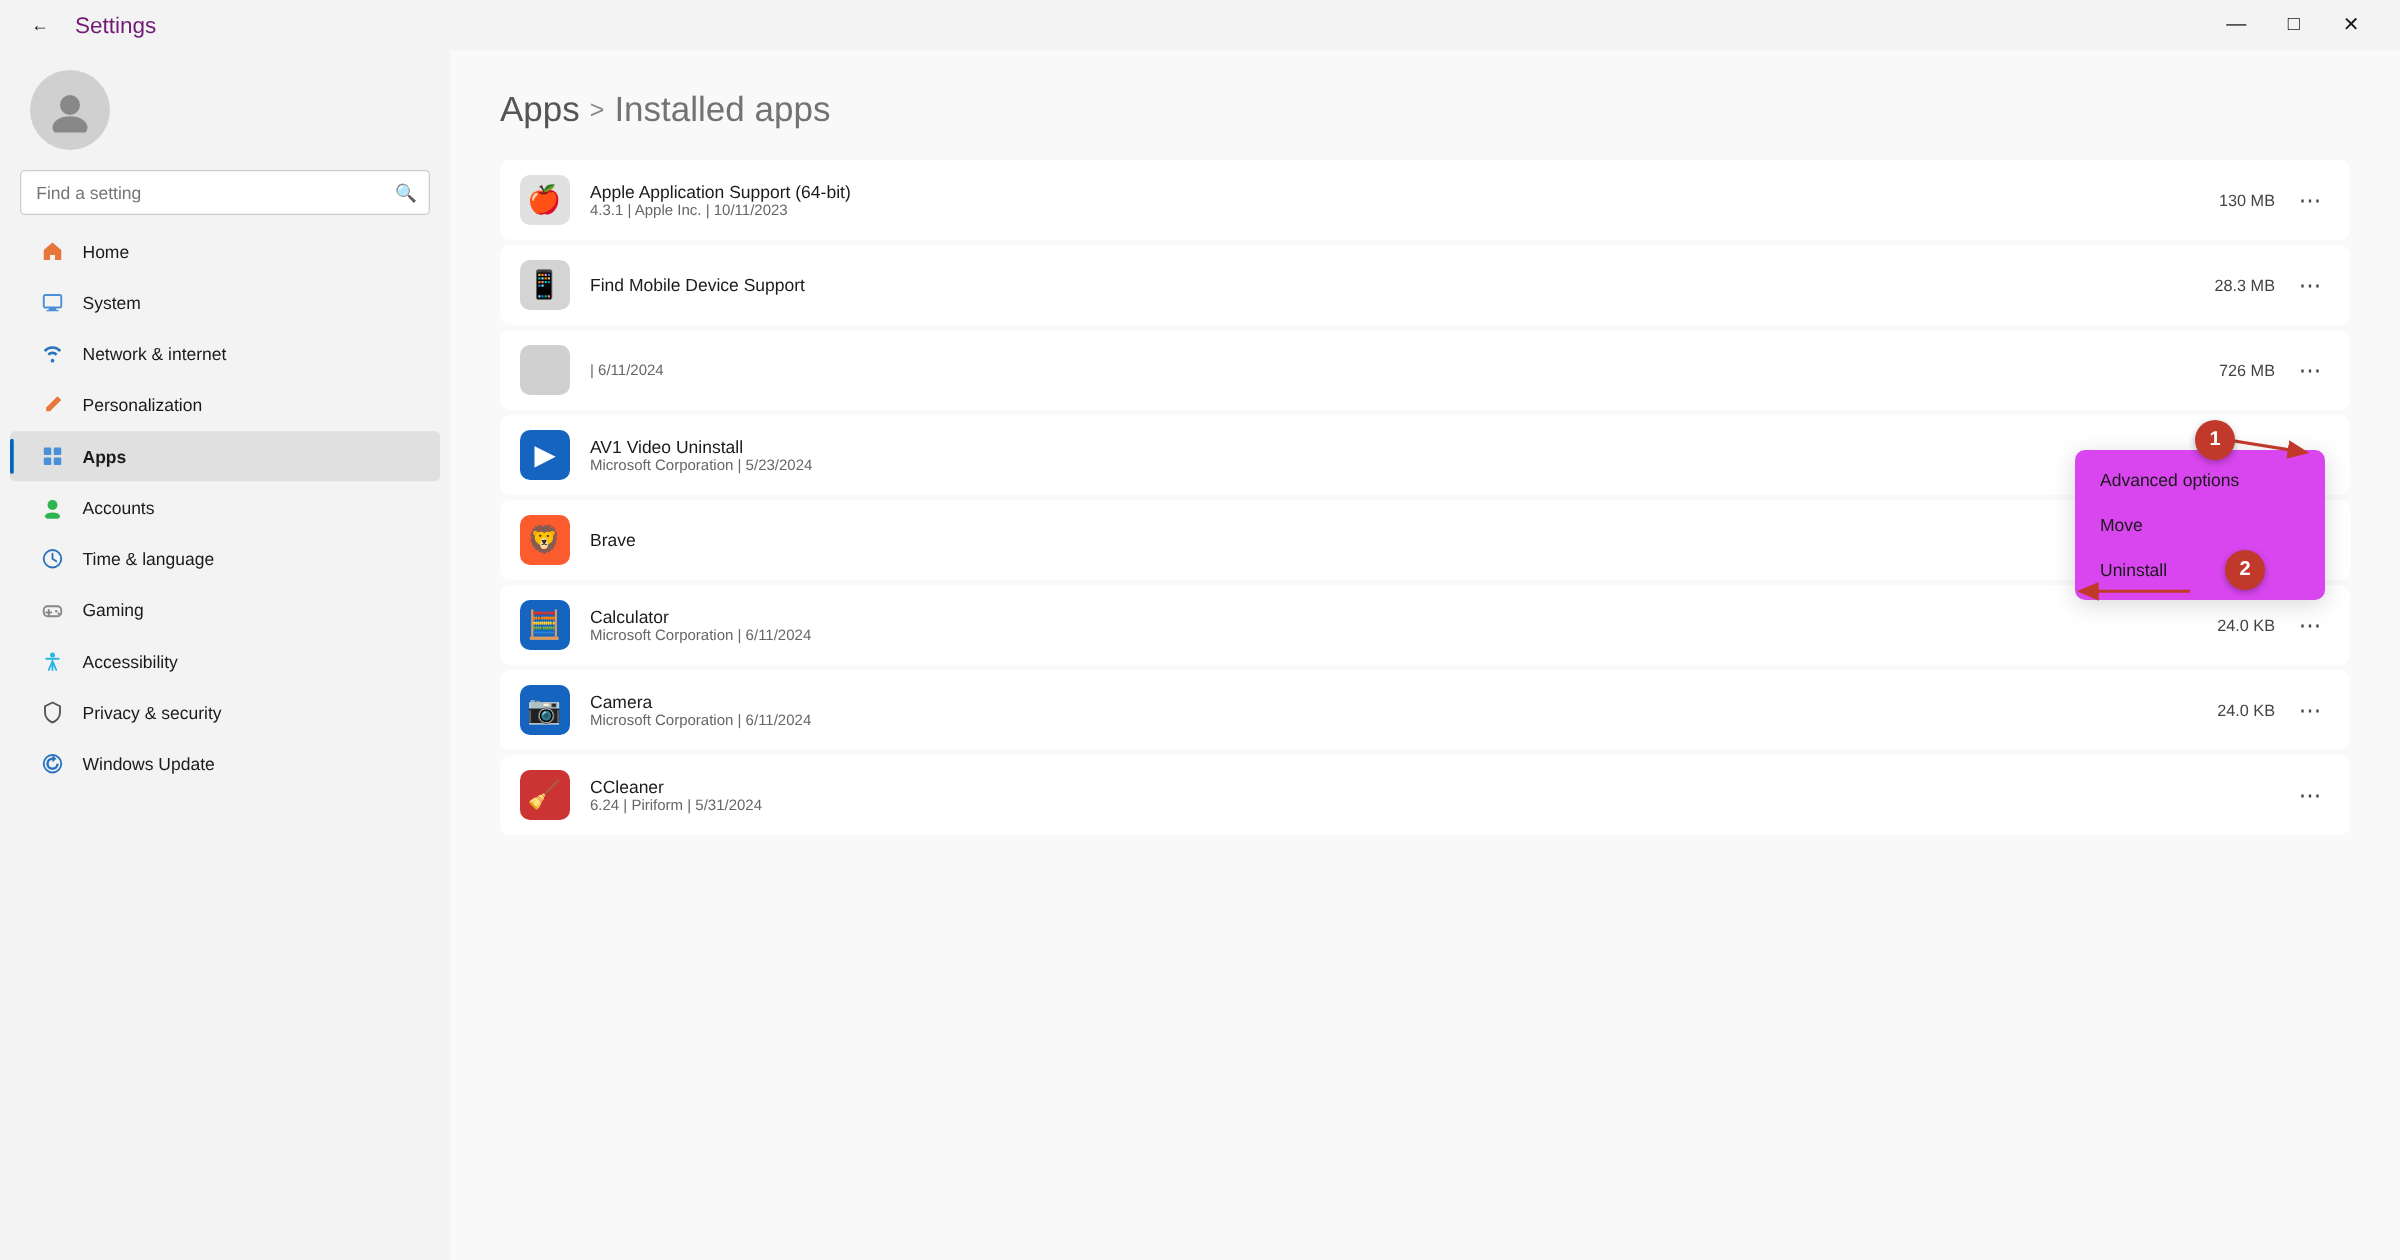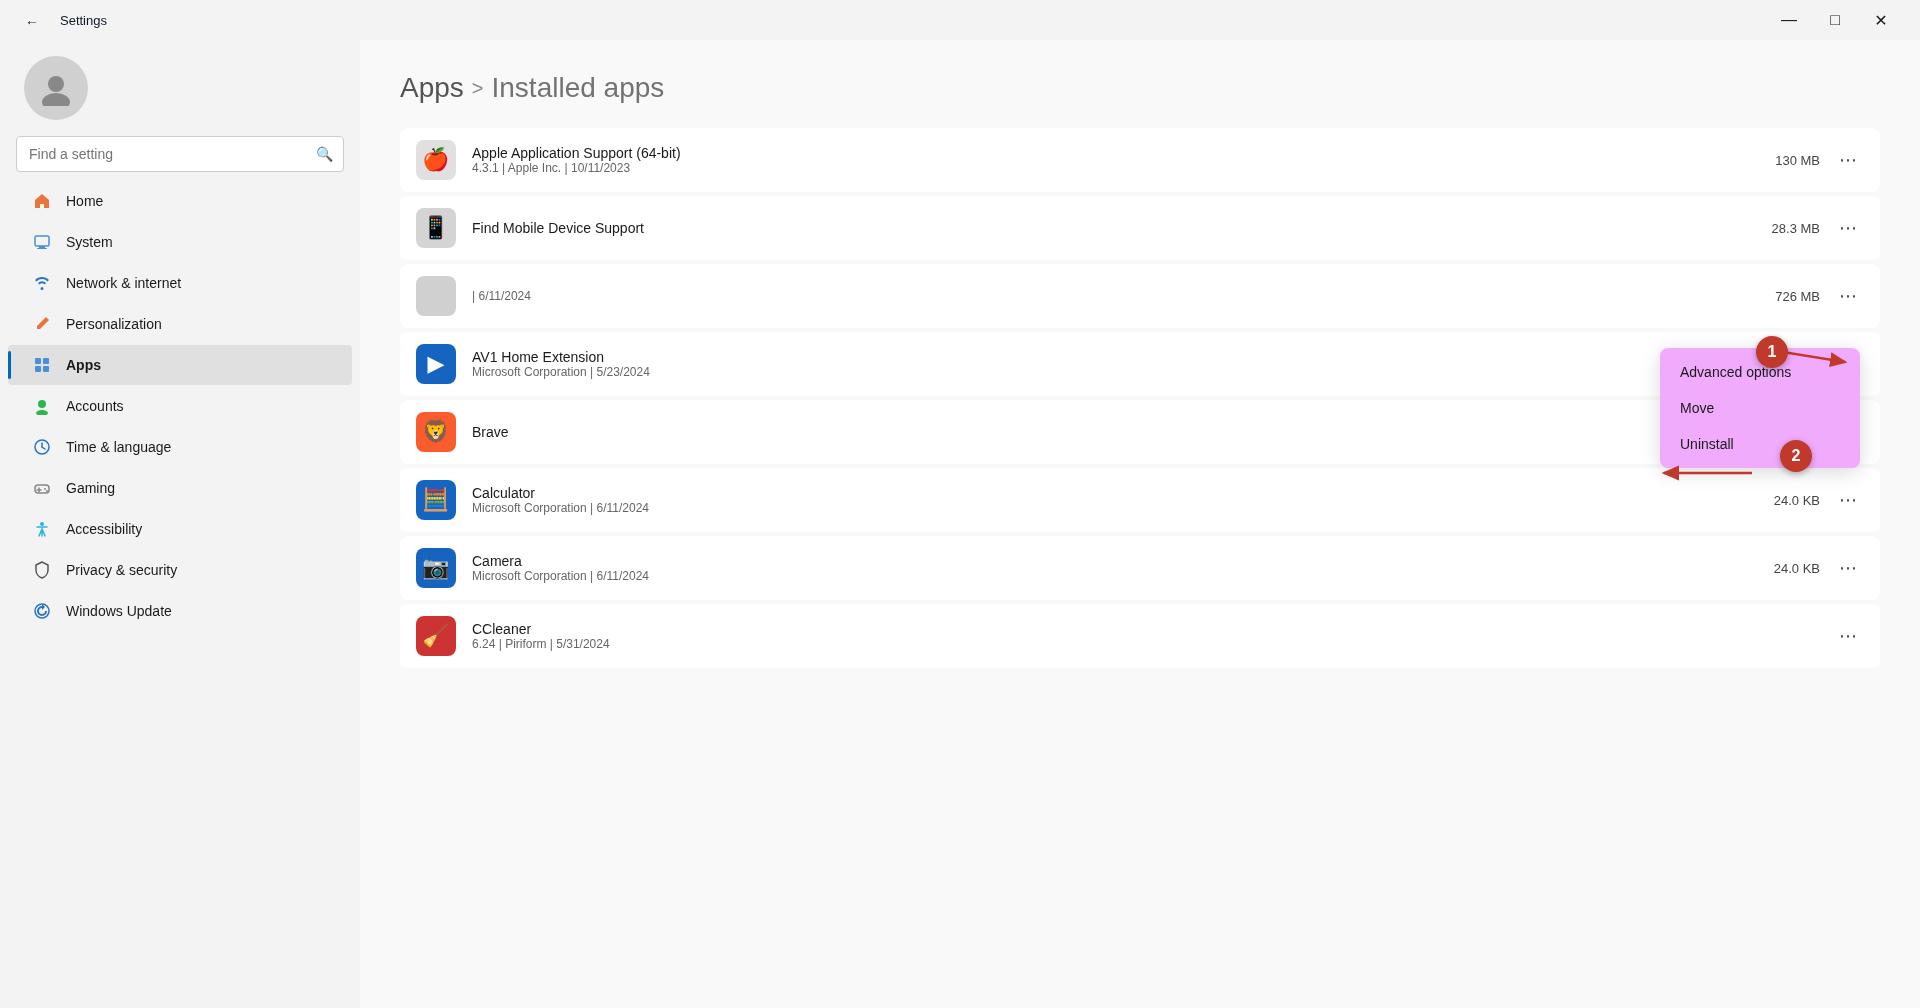--- a/index.html
+++ b/index.html
@@ -14,22 +14,22 @@
     }
     .title-bar {
       display: flex;
       align-items: center;
       padding: 8px 16px;
       background: #f3f3f3;
       height: 40px;
       gap: 12px;
     }
     .title-bar-title {
-      font-size: 13px;
-      color: #0f172a;
+      font-size: 18px;
+      color: #701a75;
       flex: 1;
     }
     .title-bar-controls {
       display: flex;
       gap: 0;
     }
     .title-bar-btn {
       width: 46px;
       height: 32px;
       display: flex;
@@ -225,22 +225,22 @@
       display: flex;
       align-items: center;
       justify-content: center;
       font-size: 18px;
       color: #444;
     }
     
     .context-menu {
       position: absolute;
       right: 60px;
-      top: 308px;
-      background: #f0abfc;
+      top: 320px;
+      background: #d946ef;
       border-radius: 8px;
       box-shadow: 0 4px 20px rgba(0,0,0,0.15);
       padding: 6px 0;
       z-index: 100;
       min-width: 200px;
     }
     .context-menu-item {
       padding: 10px 20px;
       font-size: 14px;
       cursor: pointer;
@@ -428,21 +428,21 @@
           <div class="app-info">
             <div class="app-name"></div>
             <div class="app-meta">|  6/11/2024</div>
           </div>
           <div class="app-size">726 MB</div>
           <button class="app-menu-btn">⋯</button>
         </div>
         <div class="app-row">
           <div class="app-icon" style="background: rgb(21, 101, 192); color: white;">▶</div>
           <div class="app-info">
-            <div class="app-name">AV1 Home Extension</div>
+            <div class="app-name">AV1 Video Uninstall</div>
             <div class="app-meta">Microsoft Corporation  |  5/23/2024</div>
           </div>
           <div class="app-size"></div>
           <button class="app-menu-btn">⋯</button>
         </div>
         <div class="app-row">
           <div class="app-icon" style="background: rgb(251, 92, 46);">🦁</div>
           <div class="app-info">
             <div class="app-name">Brave</div>
           </div>

